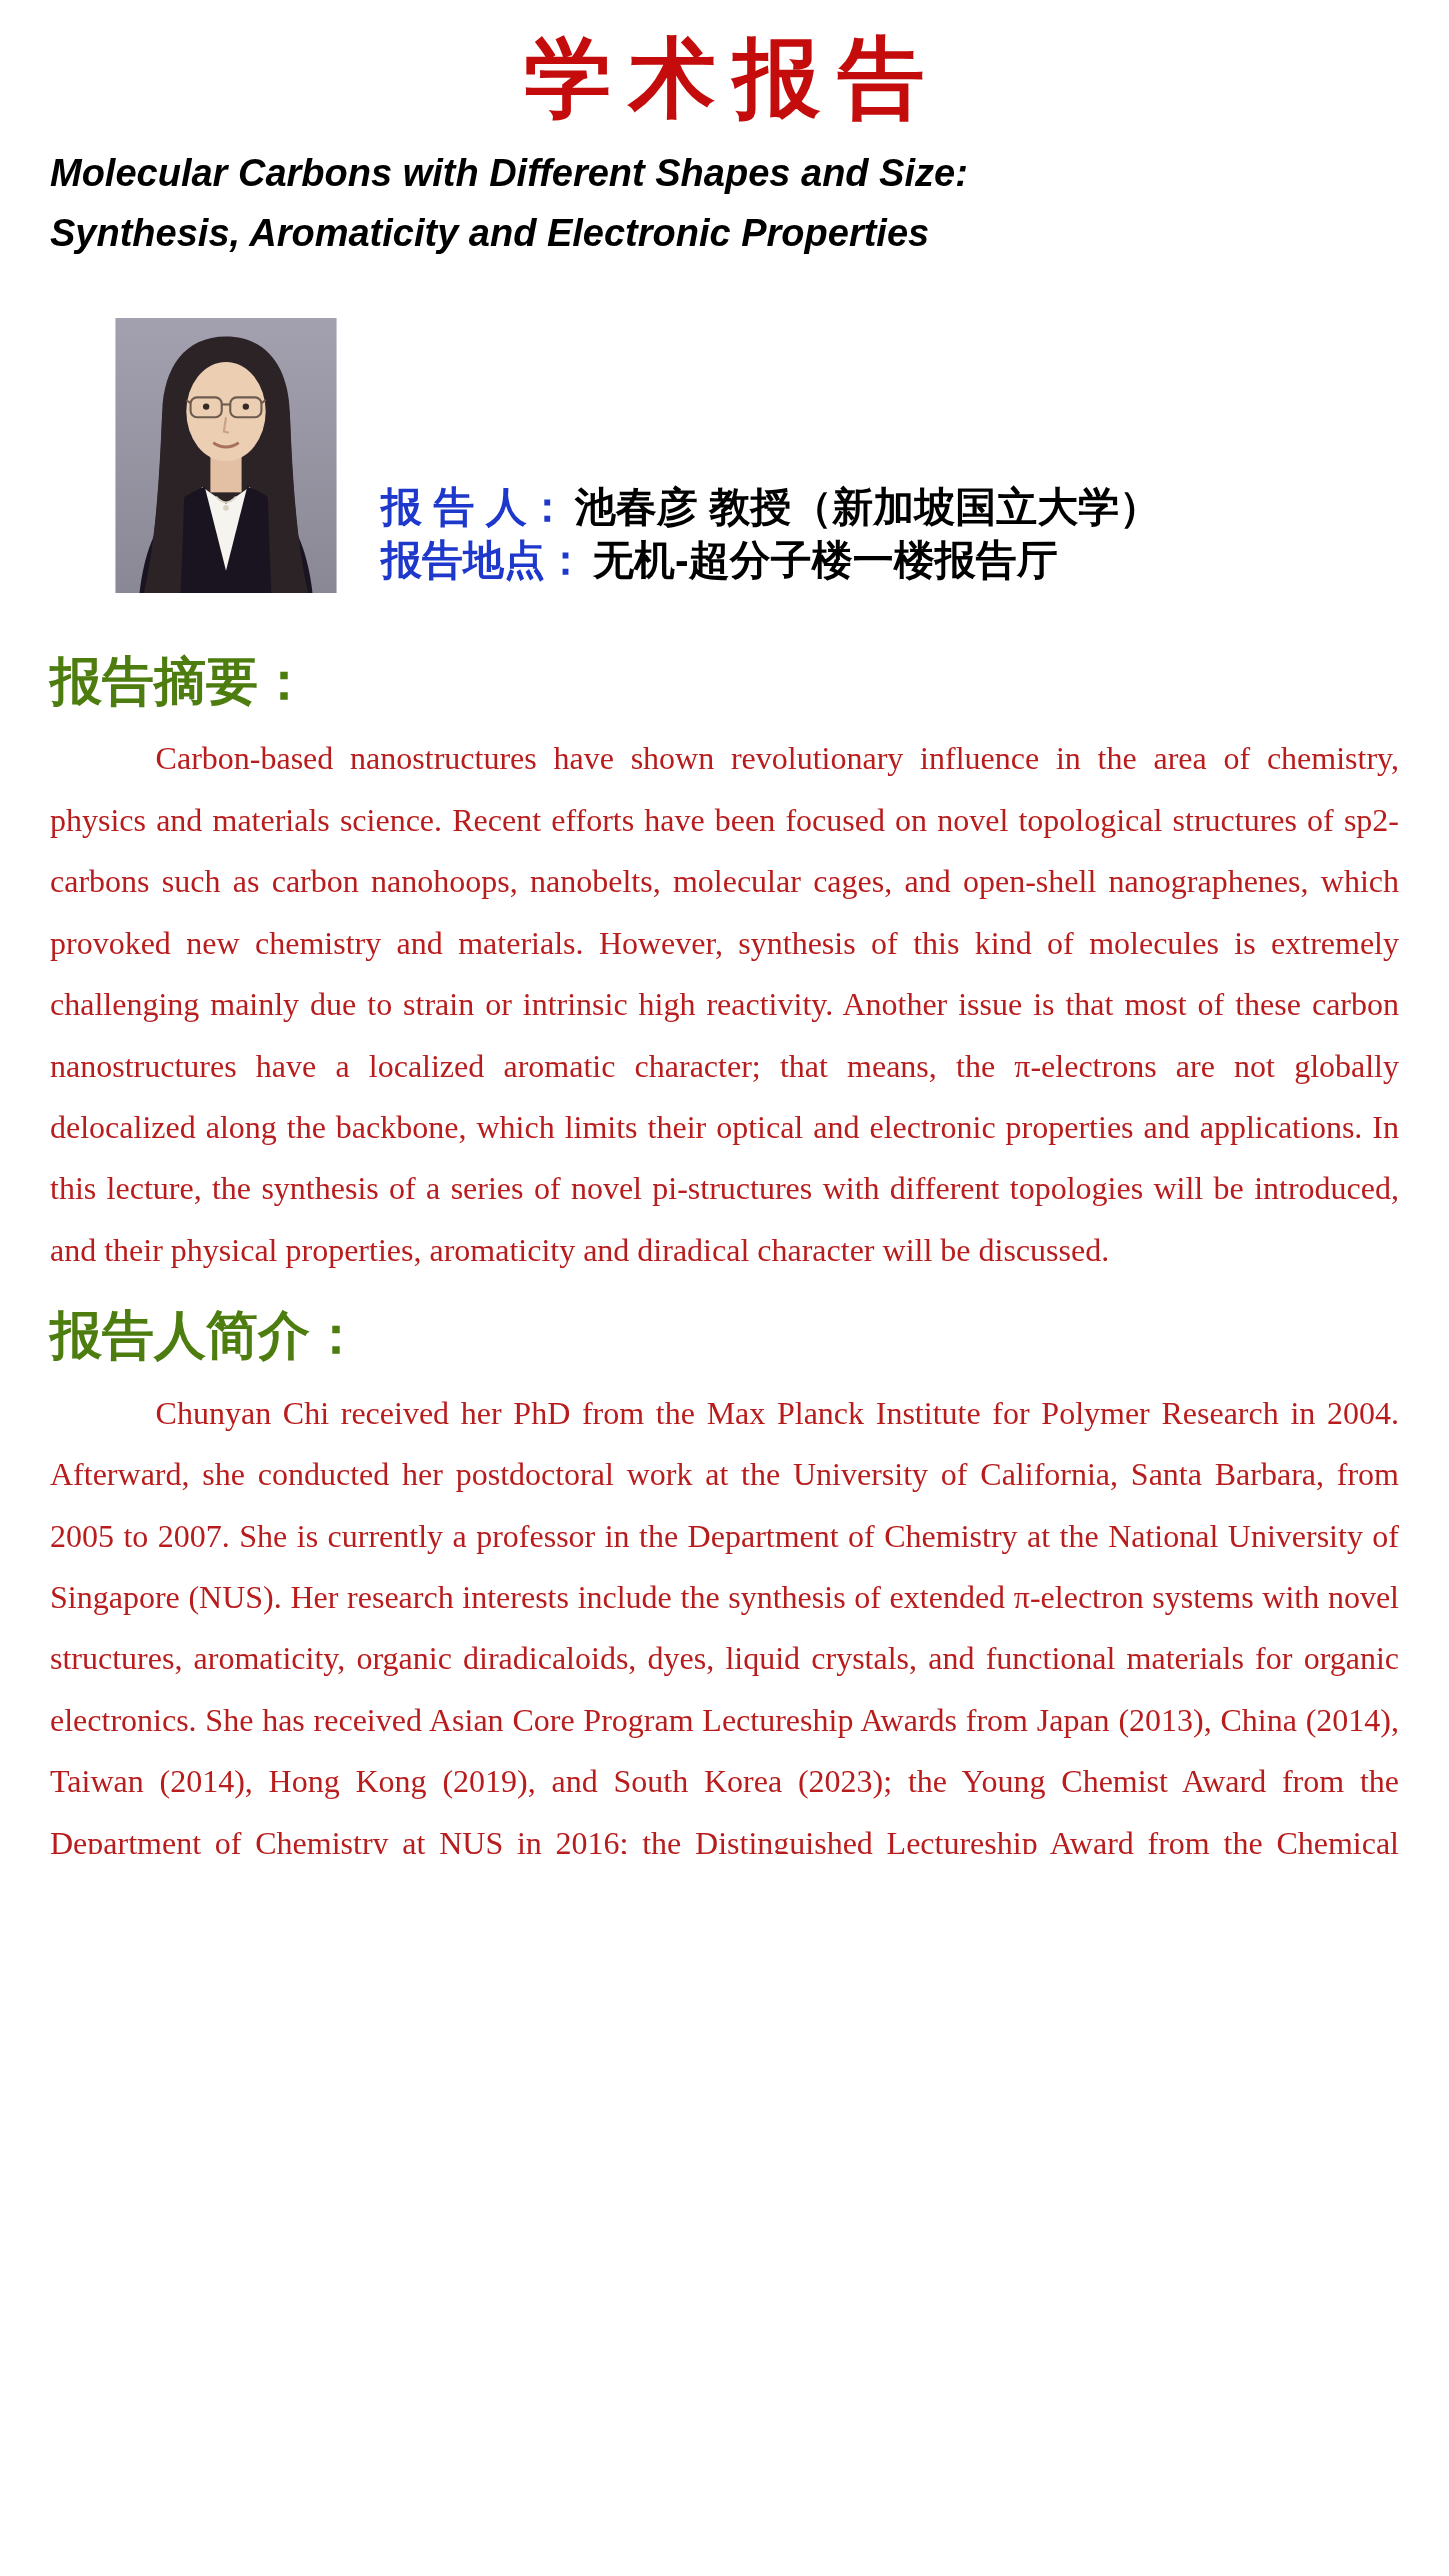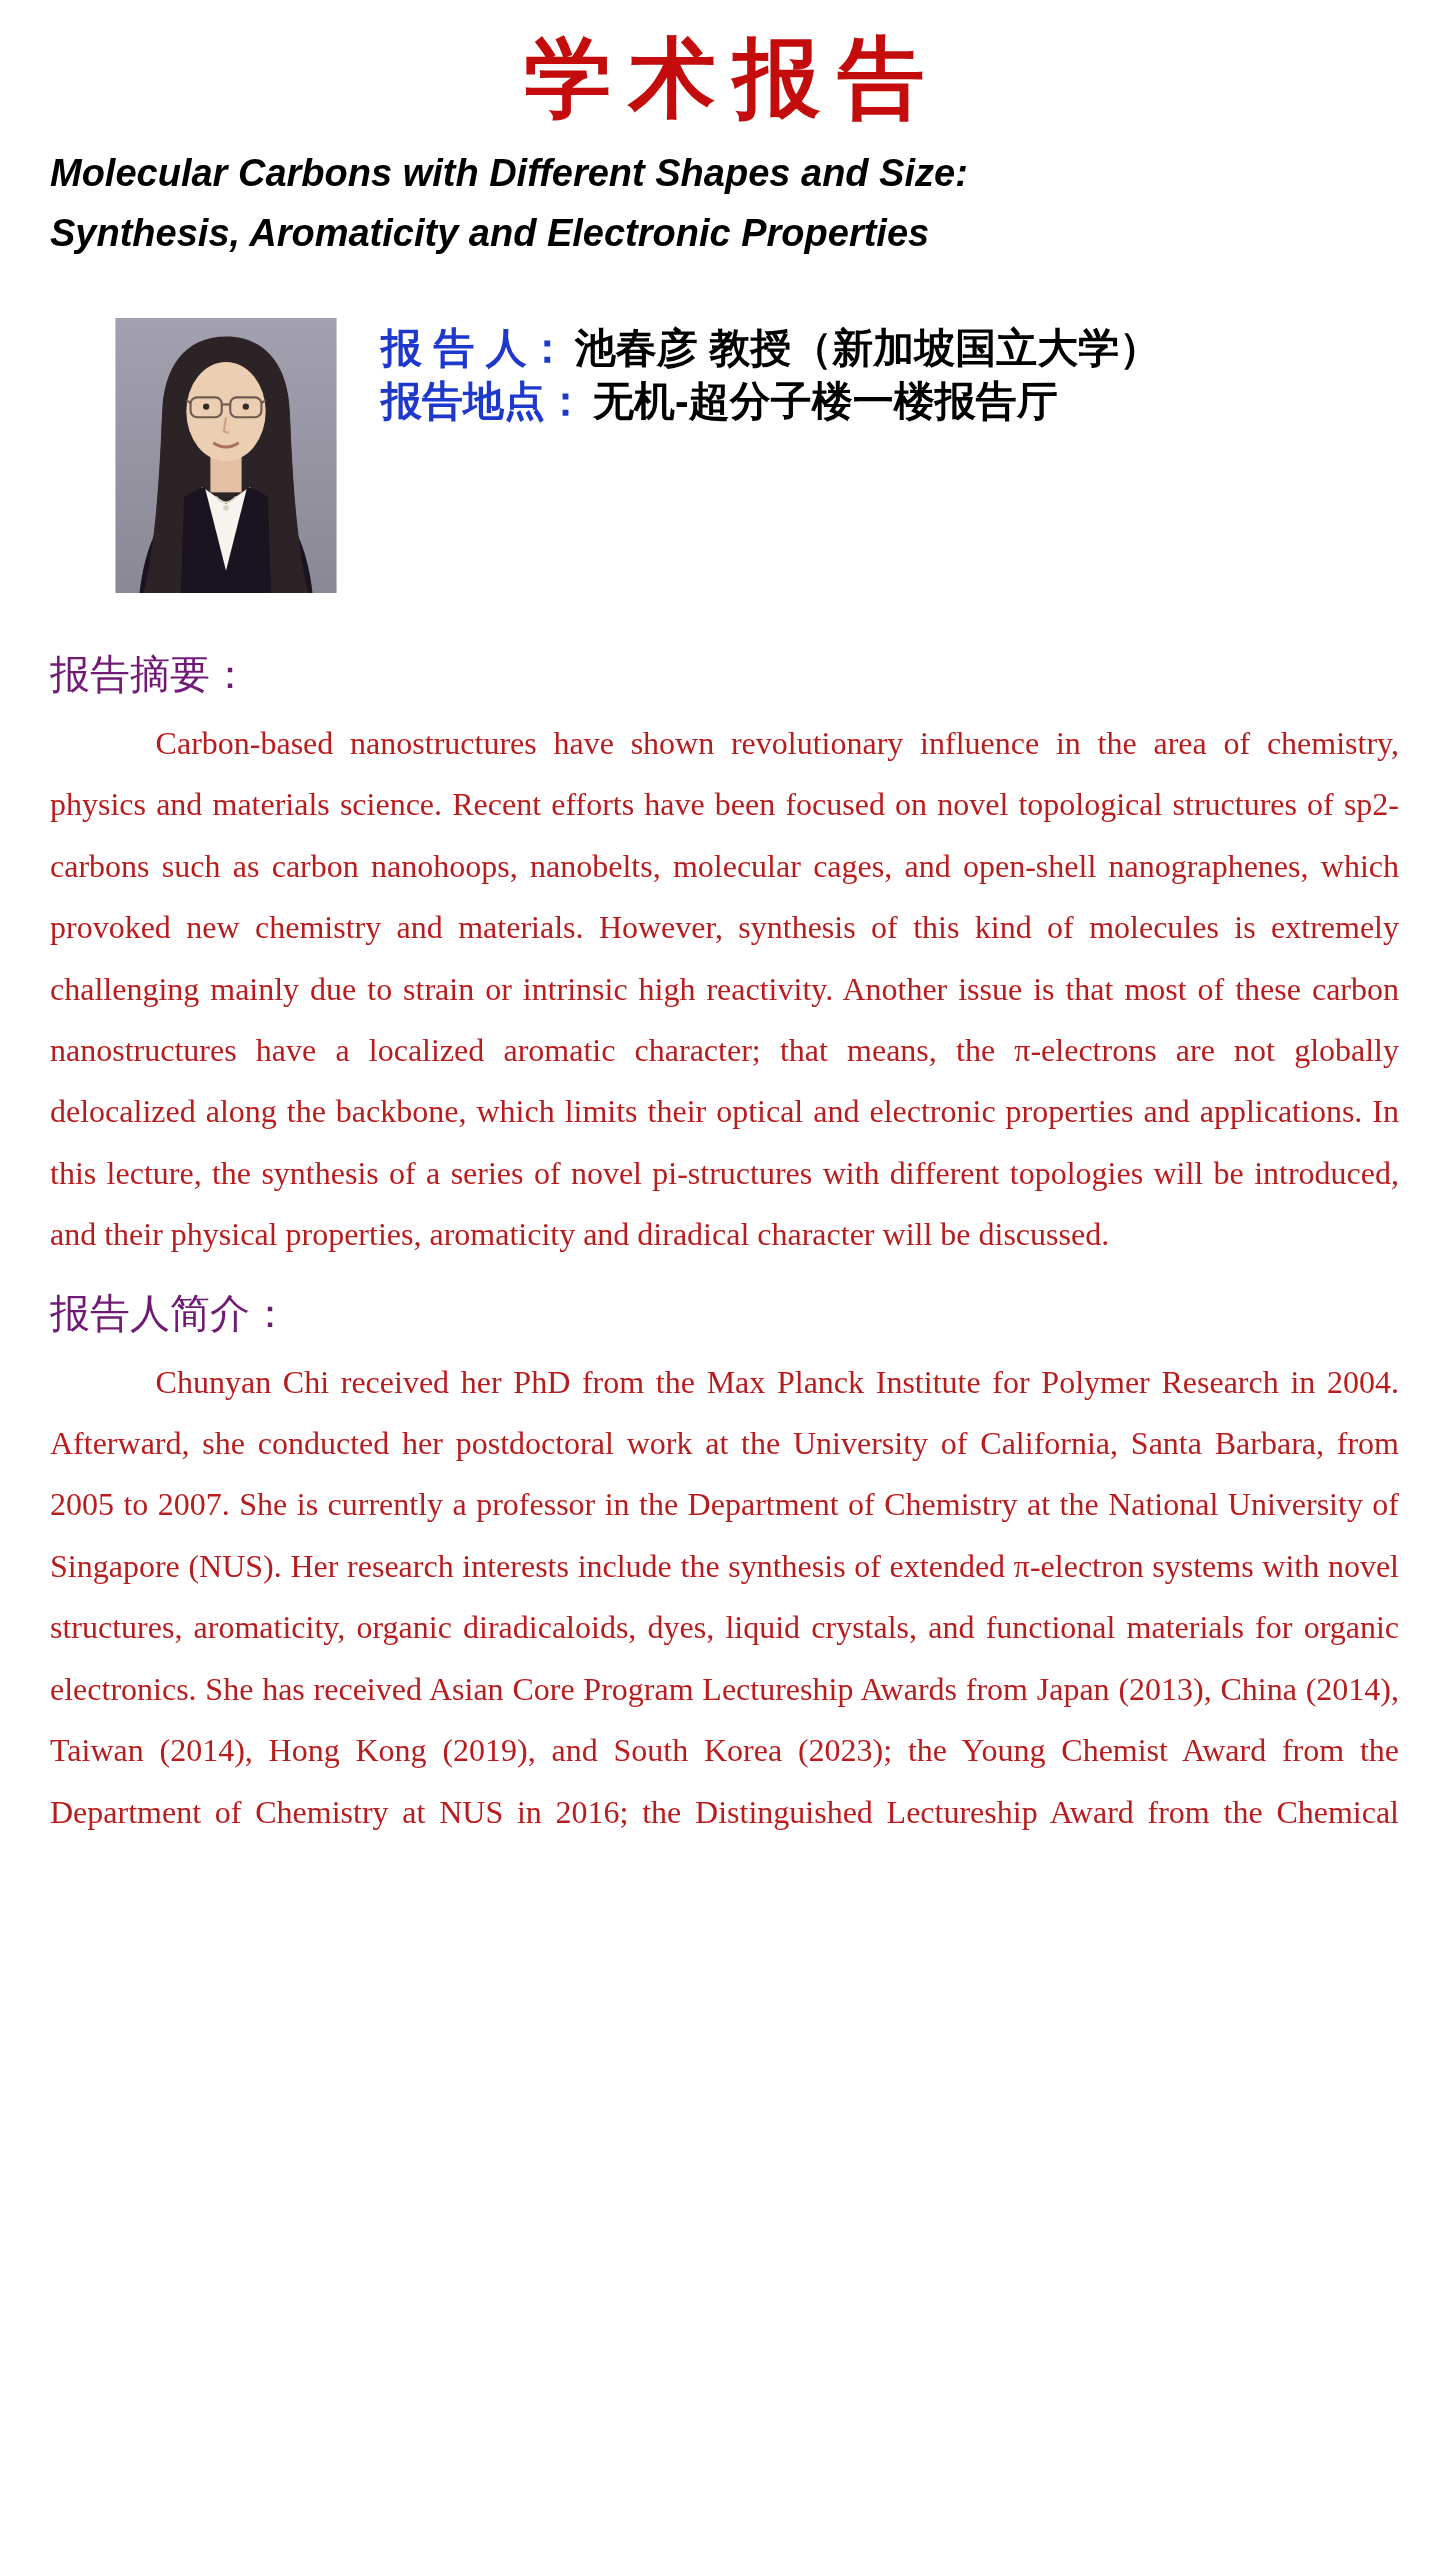--- a/index.html
+++ b/index.html
@@ -30,21 +30,21 @@
     font-family: "Liberation Sans", sans-serif;
     font-weight: bold;
     font-style: italic;
     font-size: 38px;
     line-height: 1.58;
     color: #000000;
   }
   
   .info-section {
     display: flex;
-    align-items: flex-start;
+    align-items: flex-end;
     margin-top: 55px;
     height: 275px;
   }
   .photo-frame {
     flex: none;
     width: 222px;
     height: 275px;
     margin-left: 65px;
     overflow: hidden;
   }
@@ -60,24 +60,24 @@
     font-size: 41px;
     line-height: 1.28;
     white-space: nowrap;
   }
   .info-row .row-label { color: #1e38cc; }
   .info-row .row-value { color: #000000; margin-left: 7px; }
   
   .section-heading {
     margin: 55px 0 0 0;
     font-family: "Liberation Sans", sans-serif;
-    font-weight: normal;
-    font-size: 40px;
+    font-weight: bold;
+    font-size: 52px;
     line-height: 1.3;
-    color: #701a75;
+    color: #4d7c0f;
   }
   .section-heading.bio { margin-top: 21px; }
   
   .body-paragraph {
     margin: 12.8px 0 0 0;
     font-family: "Liberation Serif", serif;
     font-size: 32px;
     line-height: 1.92;
     text-align: justify;
     text-indent: 3.3em;

